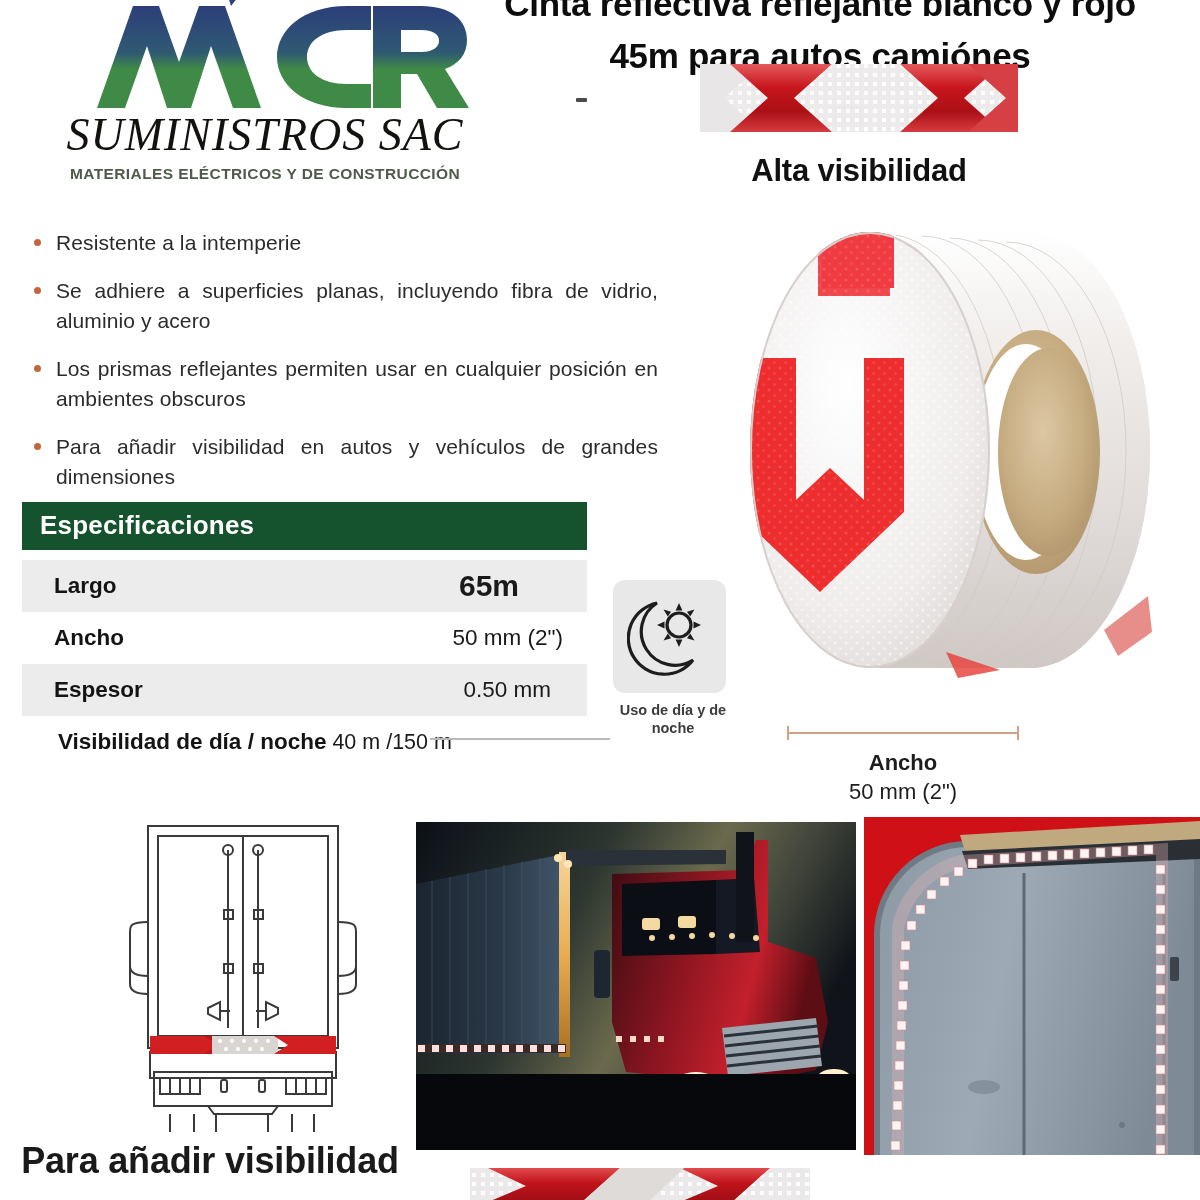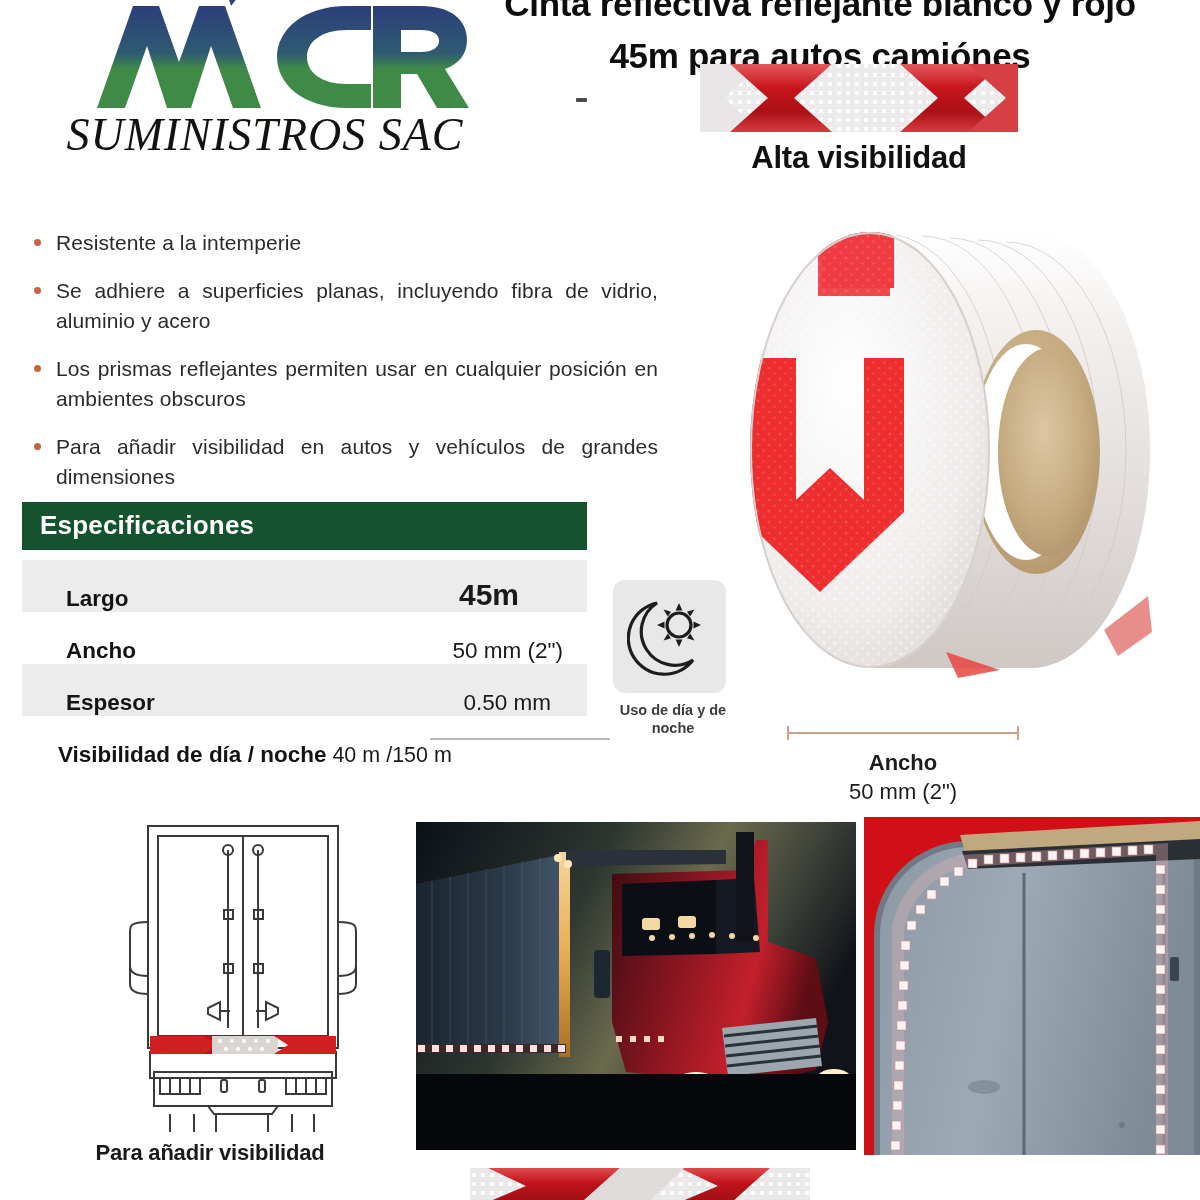--- a/index.html
+++ b/index.html
@@ -56,22 +56,22 @@
 
   
   .spec { position: absolute; left: 22px; top: 502px; width: 565px; }
   .spec-head {
     background: #14532d; color: #ffffff;
     font-size: 26px; font-weight: bold;
     padding: 8px 0 9px 18px; letter-spacing: 0.2px;
   }
   .spec-rows { margin-top: 10px; }
   .spec-row {
-    display: flex; align-items: flex-end;
-    height: 52px; padding: 0 12px 0 44px;
+    display: flex; align-items: center;
+    height: 52px; padding: 0 12px 0 32px;
   }
   .spec-row.shaded { background: #ececec; }
   .spec-row .k { font-size: 22.5px; font-weight: bold; color: #141414; white-space: nowrap; }
   .spec-row .v { font-size: 22.5px; color: #1a1a1a; margin-left: auto; padding-right: 8px; }
   .spec-row.big .v { font-size: 30px; font-weight: bold; padding-right: 56px; }
   .spec-row.r2 .v { padding-right: 12px; }
   .spec-row.r3 .v { padding-right: 24px; }
   .spec-row.r4 { padding-left: 36px; }
   .spec-row.r4 .v { font-size: 21.5px; margin-left: 6px; padding-right: 0; }
   .spec-underline {
@@ -88,21 +88,21 @@
     font-size: 14.5px; color: #3c3c3c; line-height: 18px; margin-top: 8px;
     font-weight: 600;
   }
 
   
   .strip-top {
     position: absolute; left: 700px; top: 62px; width: 318px; height: 72px;
     overflow: hidden;
   }
   .alta {
-    position: absolute; left: 684px; top: 140px; width: 350px;
+    position: absolute; left: 684px; top: 153px; width: 350px;
     text-align: center; font-size: 31px; font-weight: bold; color: #111;
     letter-spacing: -0.2px;
   }
 
   
   .roll { position: absolute; left: 700px; top: 200px; width: 500px; height: 500px; }
 
   
   .dim { position: absolute; left: 787px; top: 726px; width: 232px; }
   .dim-line { position: relative; height: 14px; }
@@ -111,21 +111,21 @@
   .dim-line .cap.l { left: 0; }
   .dim-line .cap.r { right: 0; }
   .dim-txt { text-align: center; margin-top: 10px; }
   .dim-txt .l1 { font-size: 22px; color: #1d1d1d; font-weight: 600; }
   .dim-txt .l2 { font-size: 22px; color: #1d1d1d; margin-top: 3px; }
 
   
   .truck-diagram { position: absolute; left: 108px; top: 822px; width: 300px; height: 310px; }
   .cap-bottom {
     position: absolute; left: 0px; top: 1140px; width: 420px; text-align: center;
-    font-size: 22px; font-weight: bold; color: #1a1a1a; letter-spacing: -0.2px;
+    font-size: 36px; font-weight: bold; color: #1a1a1a; letter-spacing: -0.2px;
   }
 
   .photo-night {
     position: absolute; left: 416px; top: 822px; width: 440px; height: 328px;
     overflow: hidden; background: #06060c;
   }
   .photo-door {
     position: absolute; left: 864px; top: 817px; width: 336px; height: 338px;
     overflow: hidden; background: #cf1016;
   }
@@ -167,20 +167,21 @@
 
         <path d="M292 44 C248 44 222 68 222 95 C222 122 248 146 292 146 L316 146 L316 122
                  L292 122 C266 122 252 110 252 95 C252 80 266 68 292 68 L316 68 L316 44 Z" fill="url(#gMCR)"></path>
 
         <path d="M318 44 L366 44 C396 44 412 58 412 78 C412 92 404 102 390 107 L414 146
                  L382 146 L362 112 L346 112 L346 146 L318 146 Z
                  M346 68 L346 90 L366 90 C378 90 384 85 384 79 C384 72 378 68 366 68 Z" fill="url(#gMCR)"></path>
       </svg>
     </div>
     <div class="logo-name">SUMINISTROS SAC</div>
+    <div class="logo-tag">MATERIALES ELÉCTRICOS Y DE CONSTRUCCIÓN</div>
   </div>
 
   <div class="bullets">
     <div class="bullet">
       <span class="dot"></span>
       <span class="txt">Resistente a la intemperie</span>
     </div>
     <div class="bullet">
       <span class="dot"></span>
       <span class="txt">Se adhiere a superficies planas, incluyendo fibra de vidrio, aluminio y acero</span>
@@ -193,21 +194,21 @@
       <span class="dot"></span>
       <span class="txt">Para añadir visibilidad en autos y vehículos de grandes dimensiones</span>
     </div>
   </div>
 
   <div class="spec">
     <div class="spec-head">Especificaciones</div>
     <div class="spec-rows">
       <div class="spec-row shaded big">
         <span class="k">Largo</span>
-        <span class="v">45m</span>
+        <span class="v">65m</span>
       </div>
       <div class="spec-row r2">
         <span class="k">Ancho</span>
         <span class="v">50 mm (2")</span>
       </div>
       <div class="spec-row shaded r3">
         <span class="k">Espesor</span>
         <span class="v">0.50 mm</span>
       </div>
       <div class="spec-row r4">

